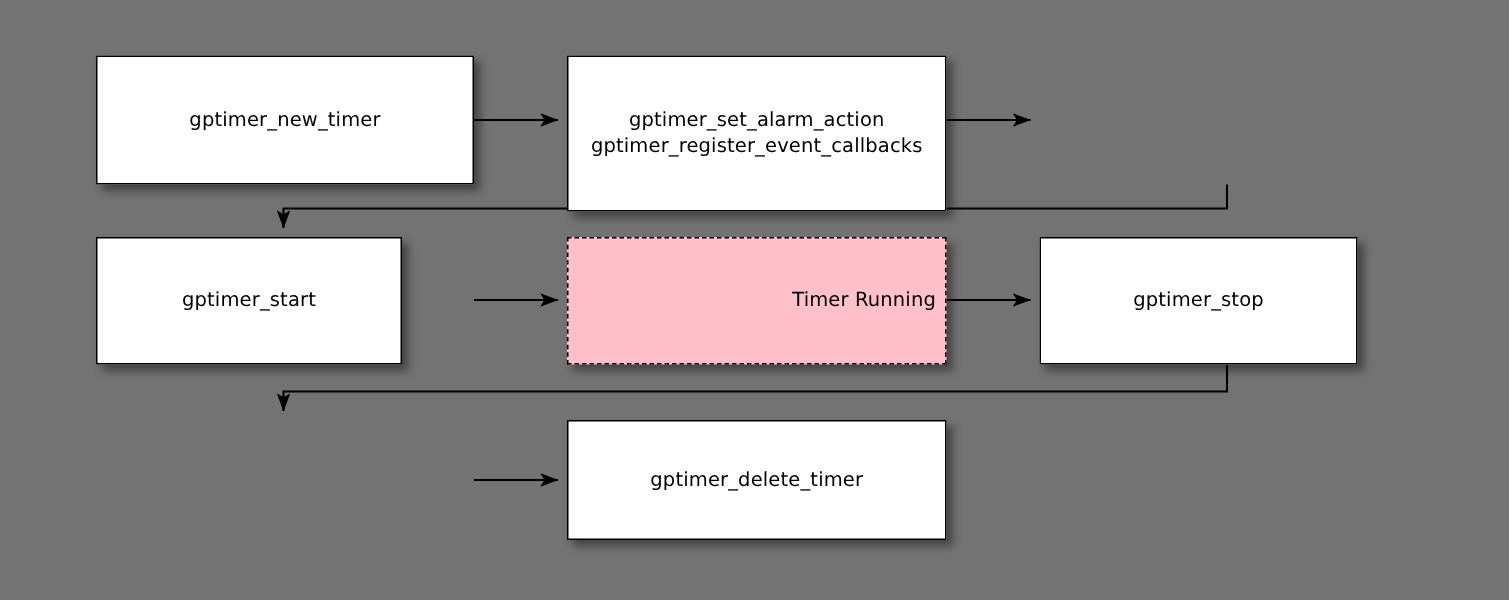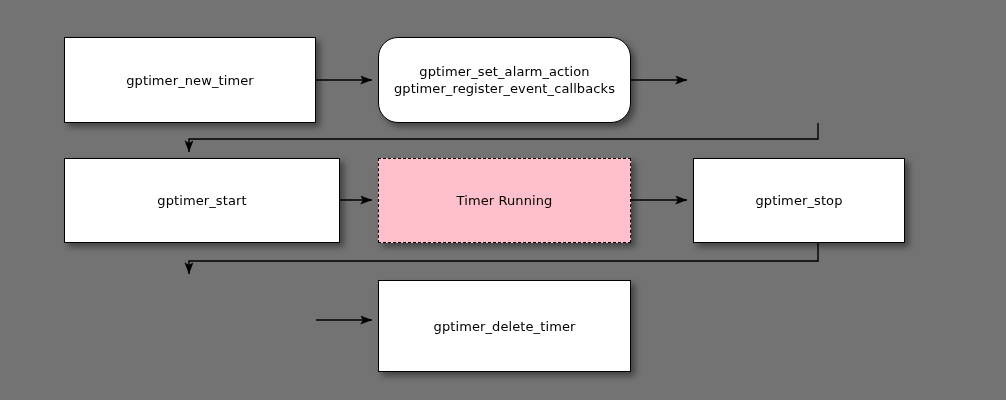--- a/index.html
+++ b/index.html
@@ -43,20 +43,21 @@
     letter-spacing: 0.1px;
     filter: drop-shadow(4px 4px 3px rgba(0,0,0,0.42));
   }
   .node .label {
     padding: 0 6px;
     white-space: pre-line;
   }
   .node.highlight {
     background: #FFC0CB;
     border: 1.6px dashed #000000;
+    justify-content: flex-end;
   }
 </style>
 </head>
 <body>
 
 <div id="diagram">
 
   <svg id="edge-layer" viewBox="0 0 1006 400" width="1006" height="400" xmlns="http://www.w3.org/2000/svg">
     <defs>
       <marker id="arrowhead" markerWidth="9" markerHeight="9" refX="8.4" refY="3.2" orient="auto" markerUnits="strokeWidth">
@@ -76,36 +77,36 @@
 
     <path d="M818,243 L818,261 L189,261 L189,274" stroke="#000000" stroke-width="1.4" fill="none" marker-end="url(#arrowhead)"></path>
 
     <path d="M316,320 L372,320" stroke="#000000" stroke-width="1.4" fill="none" marker-end="url(#arrowhead)"></path>
   </svg>
 
   <div class="node" style="left:64px; top:37px; width:252px; height:86px;">
     <span class="label">gptimer_new_timer</span>
   </div>
 
-  <div class="node" style="left:378px; top:37px; width:253px; height:86px;border-radius:20px;">
+  <div class="node" style="left:378px; top:37px; width:253px; height:104px;">
     <span class="label">gptimer_set_alarm_action
 gptimer_register_event_callbacks</span>
   </div>
 
 
-  <div class="node" style="left:64px; top:158px; width:276px; height:85px;">
+  <div class="node" style="left:64px; top:158px; width:204px; height:85px;">
     <span class="label">gptimer_start</span>
   </div>
 
   <div class="node highlight" style="left:378px; top:158px; width:253px; height:85px;">
     <span class="label">Timer Running</span>
   </div>
 
   <div class="node" style="left:693px; top:158px; width:212px; height:85px;">
     <span class="label">gptimer_stop</span>
   </div>
 
 
-  <div class="node" style="left:378px; top:280px; width:253px; height:92px;">
+  <div class="node" style="left:378px; top:280px; width:253px; height:80px;">
     <span class="label">gptimer_delete_timer</span>
   </div>
 
 </div>
 
 </body></html>

